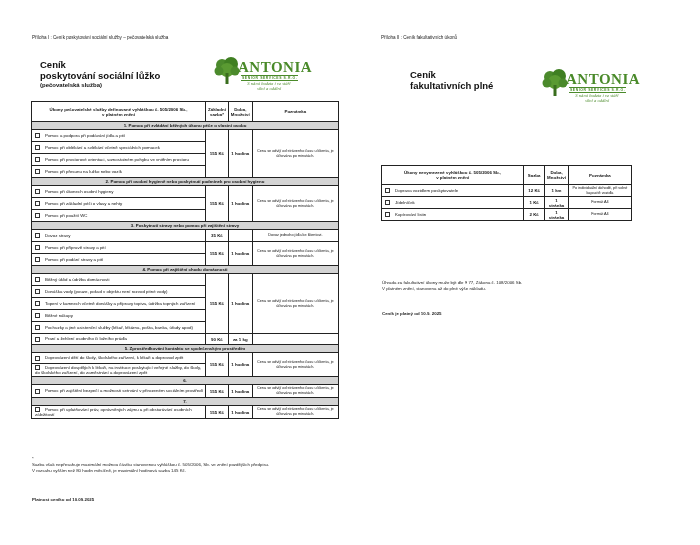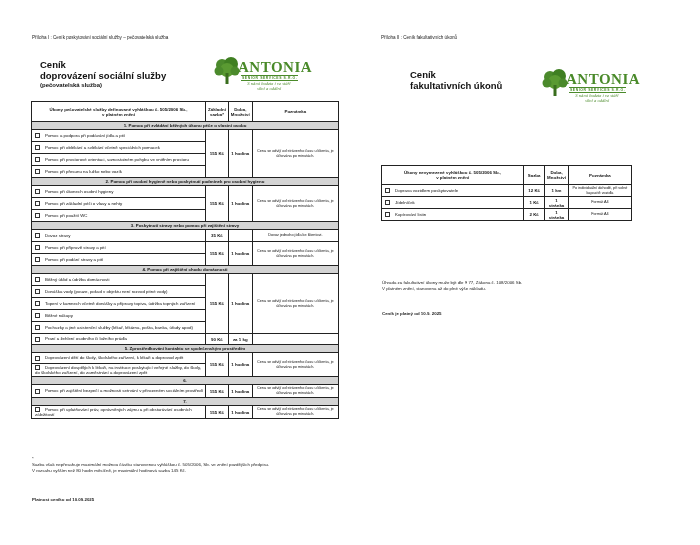--- a/index.html
+++ b/index.html
@@ -25,21 +25,21 @@
   .foot{position:absolute;font-size:4.4px;line-height:6.2px;color:#222;}
   .bold{font-weight:bold;}
 </style>
 </head>
 <body>
 
 <div class="page left">
   <div class="crumb" style="left:32px;top:35px;">Příloha I  :  Ceník poskytování sociální služby – pečovatelská služba</div>
   <div class="title" style="left:40px;top:59px;width:160px;font-size:9.5px;line-height:11px;">
     <div>Ceník</div>
-    <div>doprovázení sociální služby</div>
+    <div>poskytování sociální lůžko</div>
     <div style="font-size:6px;line-height:9px;">(pečovatelská služba)</div>
   </div>
   <div class="logo" style="left:214px;top:56px;">
     <svg class="tree" width="26" height="30" viewBox="0 0 26 30">
       <circle cx="8" cy="9" r="6" fill="#4b8a2c"></circle>
         <circle cx="17" cy="8" r="7" fill="#3f7f22"></circle>
         <circle cx="13" cy="14" r="7" fill="#5a9a32"></circle>
         <circle cx="5" cy="15" r="4.5" fill="#4b8a2c"></circle>
         <circle cx="21" cy="15" r="4.5" fill="#4b8a2c"></circle>
       <rect x="11.5" y="17" width="3" height="11" fill="#3a6e1e"></rect>
@@ -198,21 +198,21 @@
     <div>Sazba však nepřesahuje maximální možnou částku stanovenou vyhláškou č. 505/2006, Sb. ve znění pozdějších předpisů.</div>
     <div>V rozsahu vyšším než 80 hodin měsíčně, je maximální hodinová sazba 145 Kč.</div>
   </div>
   <div class="foot bold" style="left:32px;top:497px;">Platnost ceníku od 10.09.2025</div>
 </div>
 
 <div class="page right">
   <div class="crumb" style="left:31px;top:35px;">Příloha II  :  Ceník fakultativních úkonů</div>
   <div class="title" style="left:60px;top:69px;width:100px;font-size:9.5px;line-height:11px;">
     <div>Ceník</div>
-    <div>fakultativních úkonů</div>
+    <div>fakultativních plné</div>
   </div>
   <div class="logo" style="left:192px;top:68px;">
     <svg class="tree" width="26" height="30" viewBox="0 0 26 30">
       <circle cx="8" cy="9" r="6" fill="#4b8a2c"></circle>
         <circle cx="17" cy="8" r="7" fill="#3f7f22"></circle>
         <circle cx="13" cy="14" r="7" fill="#5a9a32"></circle>
         <circle cx="5" cy="15" r="4.5" fill="#4b8a2c"></circle>
         <circle cx="21" cy="15" r="4.5" fill="#4b8a2c"></circle>
       <rect x="11.5" y="17" width="3" height="11" fill="#3a6e1e"></rect>
     </svg>

